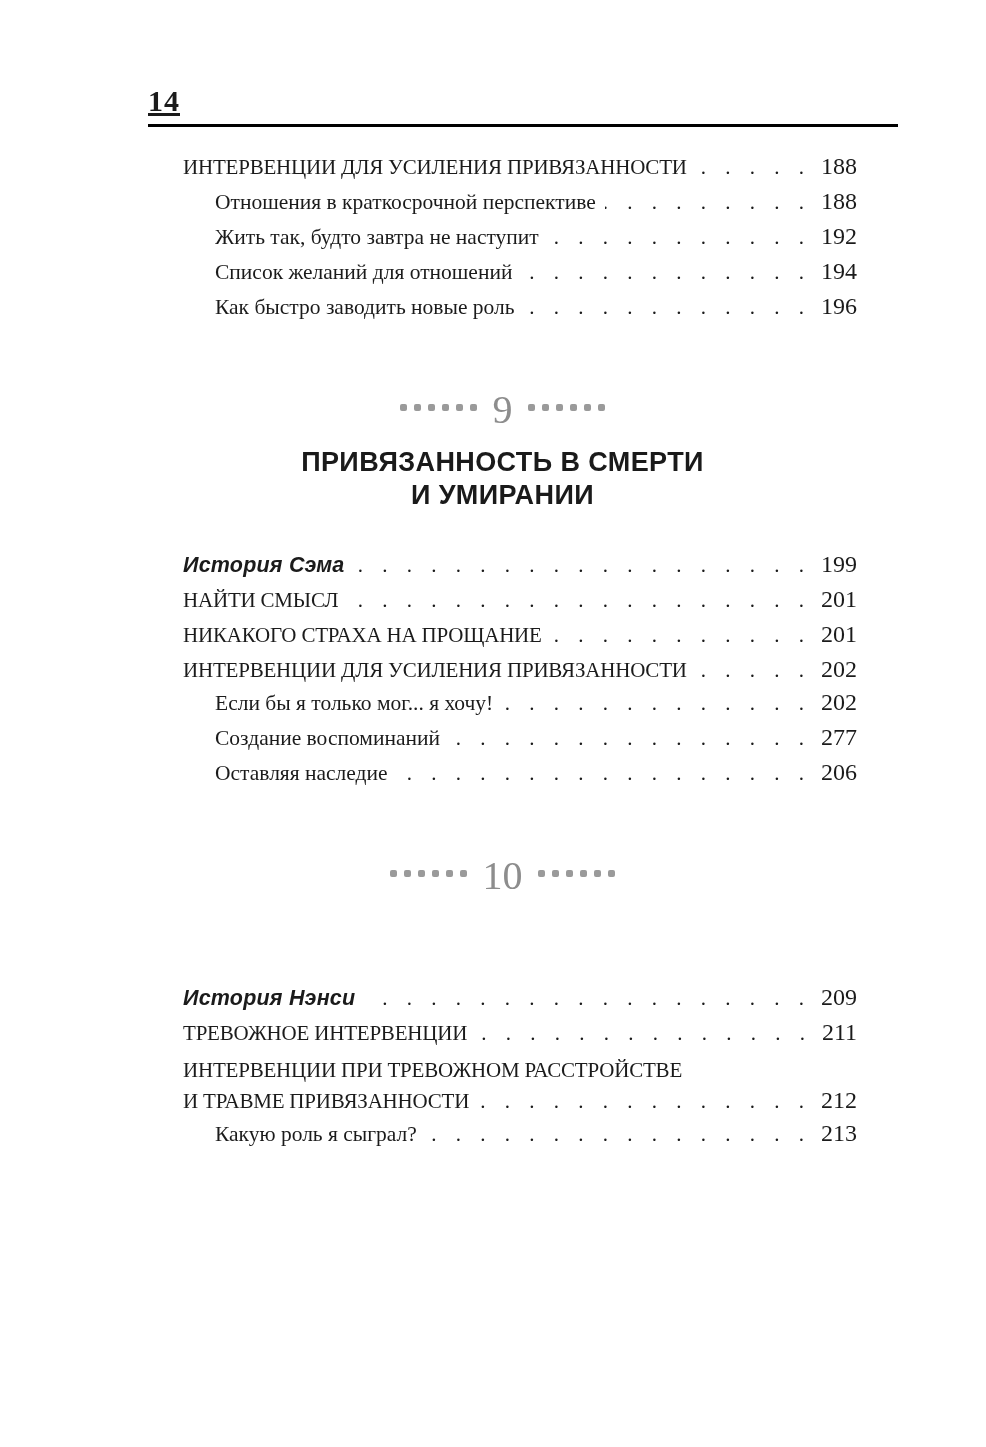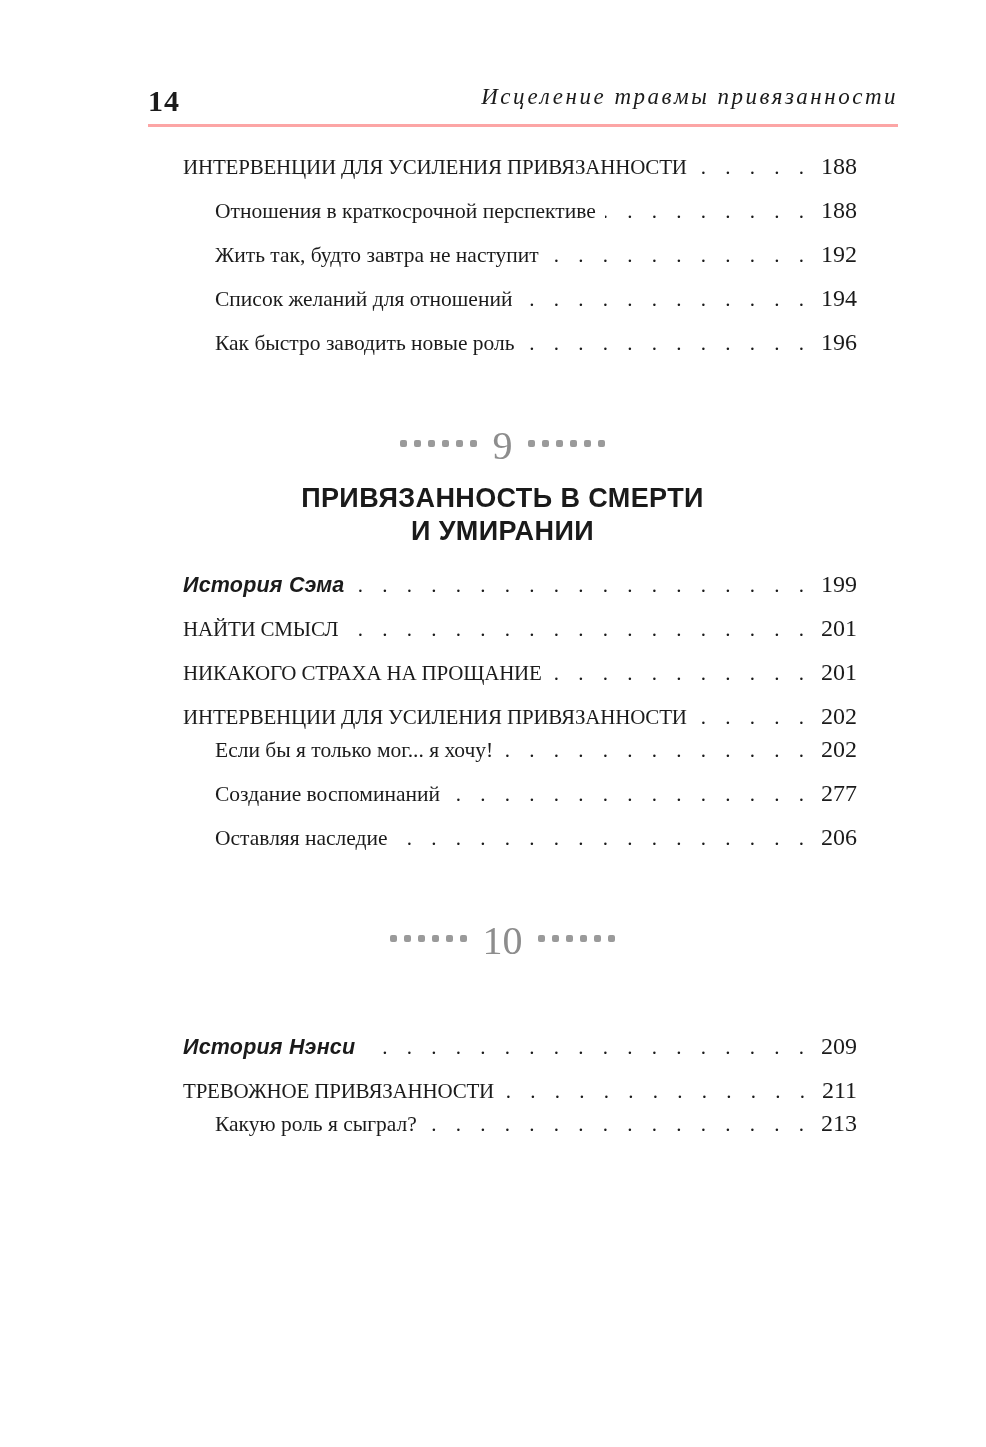--- a/index.html
+++ b/index.html
@@ -4,30 +4,30 @@
 <style>
   html,body{margin:0;padding:0;}
   body{
     width:986px;height:1447px;background:#ffffff;overflow:hidden;
     font-family:"Liberation Serif", serif;color:#1b1b1b;position:relative;
   }
   .content{position:absolute;left:148px;width:750px;top:0;}
 
   
   .pg-header{
-    display:flex;justify-content:space-between;align-items:flex-start;
-    padding-top:84px;padding-bottom:6px;border-bottom:3px solid #fca5a5;
+    display:flex;justify-content:space-between;align-items:center;
+    padding-top:84px;padding-bottom:6px;border-bottom:3px solid #000000;text-decoration:underline;
   }
   .pg-num{font-size:30px;font-weight:bold;line-height:34px;letter-spacing:1px;}
   .running-title{font-style:italic;font-size:23px;letter-spacing:2.5px;}
 
   
   .toc{padding-right:41px;}
   .toc-row{
-    display:flex;align-items:baseline;line-height:26px;margin-top:17px;
+    display:flex;align-items:baseline;line-height:26px;margin-top:8px;
     padding-left:35px;
   }
   .toc-row.first{margin-top:26px;}
   .toc-row.sub{padding-left:67px;}
   .toc-row.gap{margin-top:6px;}
   .lbl{white-space:nowrap;}
   .caps-lbl{font-size:21px;letter-spacing:-0.2px;}
   .sub-lbl{font-size:21.5px;}
   .story-lbl{
     font-family:"Liberation Sans", sans-serif;font-weight:bold;font-style:italic;
@@ -60,30 +60,29 @@
   .ch-num{
     font-family:"Liberation Serif", serif;color:#8d8d8d;font-size:40px;
     line-height:40px;margin:0 12px;position:relative;top:3px;
   }
   
   .ch-title{
     margin:14px 0 0 0;text-align:center;
     font-family:"Liberation Sans", sans-serif;font-weight:bold;
     font-size:27px;line-height:33px;letter-spacing:0.4px;color:#1a1a1a;
   }
-  .first-after-title{margin-top:23px;}
+  .first-after-title{margin-top:39px;}
 </style>
 </head>
 <body>
 
 <div class="content">
 
   <header class="pg-header">
     <span class="pg-num">14</span>
-    <span class="running-title">Исцеление травмы привязанности</span>
   </header>
 
   <main class="toc">
 
     <div class="toc-row first">
       <span class="lbl caps-lbl">ИНТЕРВЕНЦИИ ДЛЯ УСИЛЕНИЯ ПРИВЯЗАННОСТИ</span>
       <span class="leader"></span>
       <span class="pg-ref">188</span>
     </div>
     <div class="toc-row sub">
@@ -189,23 +188,31 @@
     <h2 class="ch-title">
       <br>
     </h2>
 
     <div class="toc-row first-after-title">
       <span class="lbl story-lbl">История Нэнси</span>
       <span class="leader"></span>
       <span class="pg-ref">209</span>
     </div>
     <div class="toc-row">
-      <span class="lbl caps-lbl">ТРЕВОЖНОЕ ПРИВЯЗАННОСТИ</span>
+      <span class="lbl caps-lbl">ТРЕВОЖНОЕ ИНТЕРВЕНЦИИ</span>
       <span class="leader"></span>
       <span class="pg-ref">211</span>
+    </div>
+    <div class="toc-row two-line">
+      <div class="line1">ИНТЕРВЕНЦИИ ПРИ ТРЕВОЖНОМ РАССТРОЙСТВЕ</div>
+      <div class="inner">
+        <span class="lbl caps-lbl">И ТРАВМЕ ПРИВЯЗАННОСТИ</span>
+        <span class="leader"></span>
+        <span class="pg-ref">212</span>
+      </div>
     </div>
     <div class="toc-row sub gap">
       <span class="lbl sub-lbl">Какую роль я сыграл?</span>
       <span class="leader"></span>
       <span class="pg-ref">213</span>
     </div>
 
   </main>
 </div>
 

